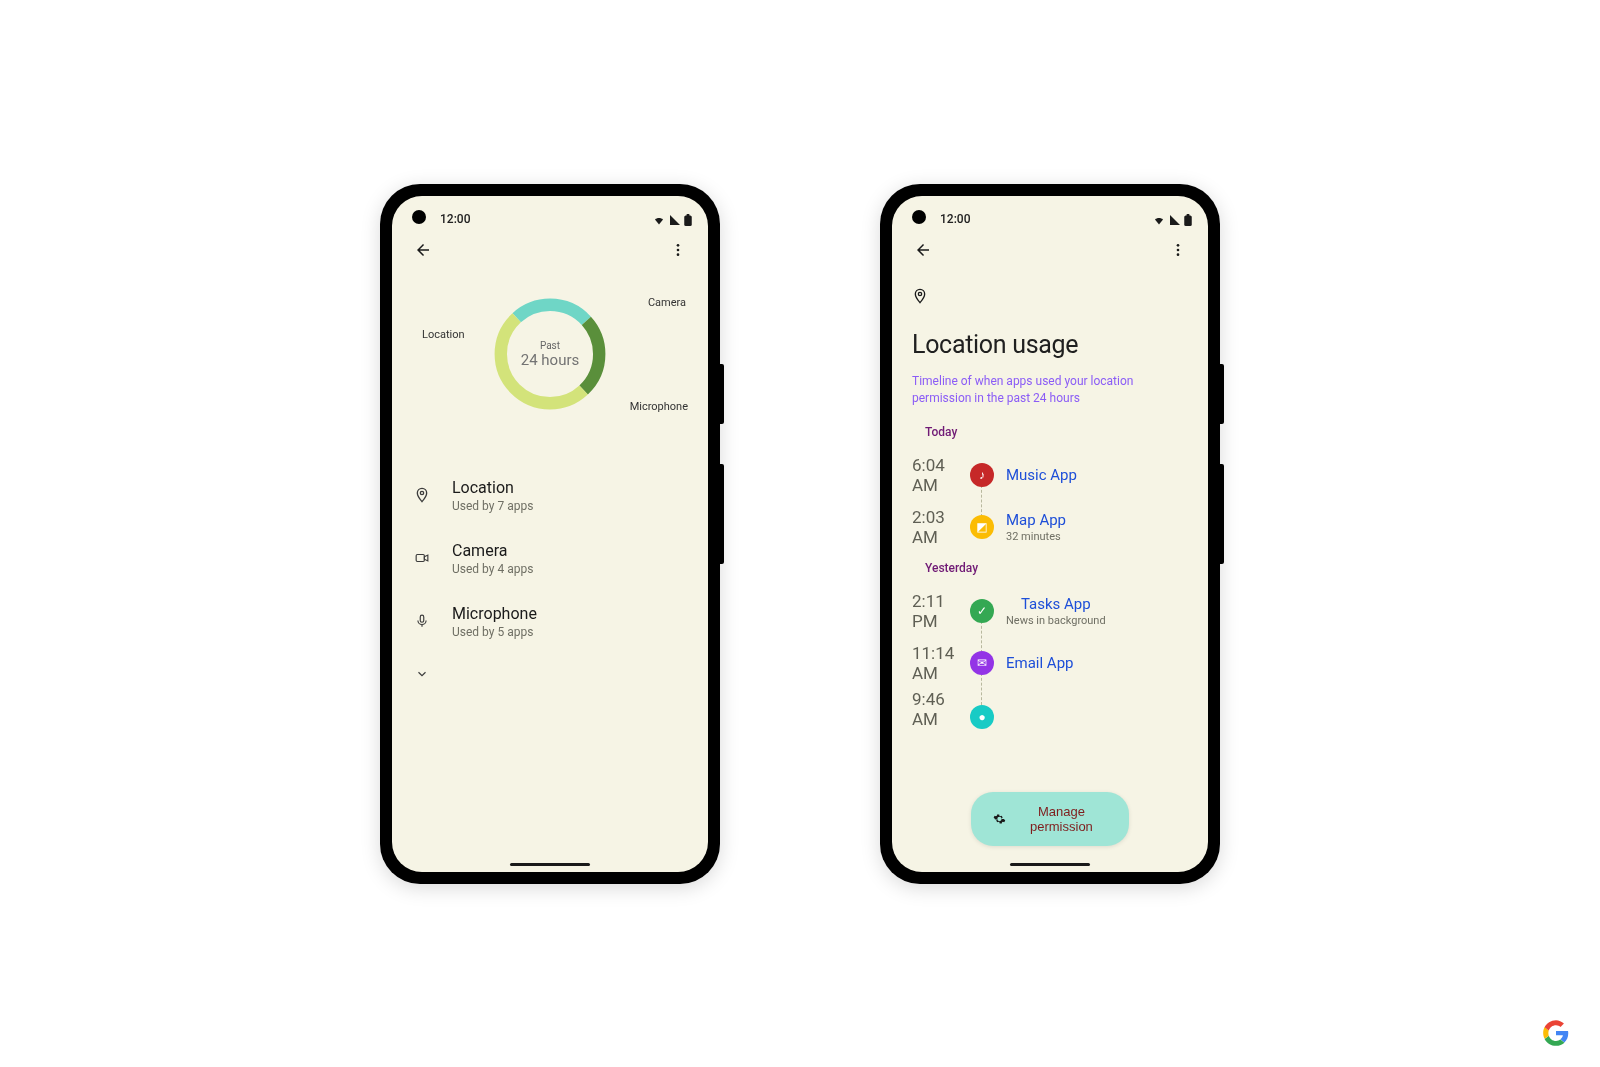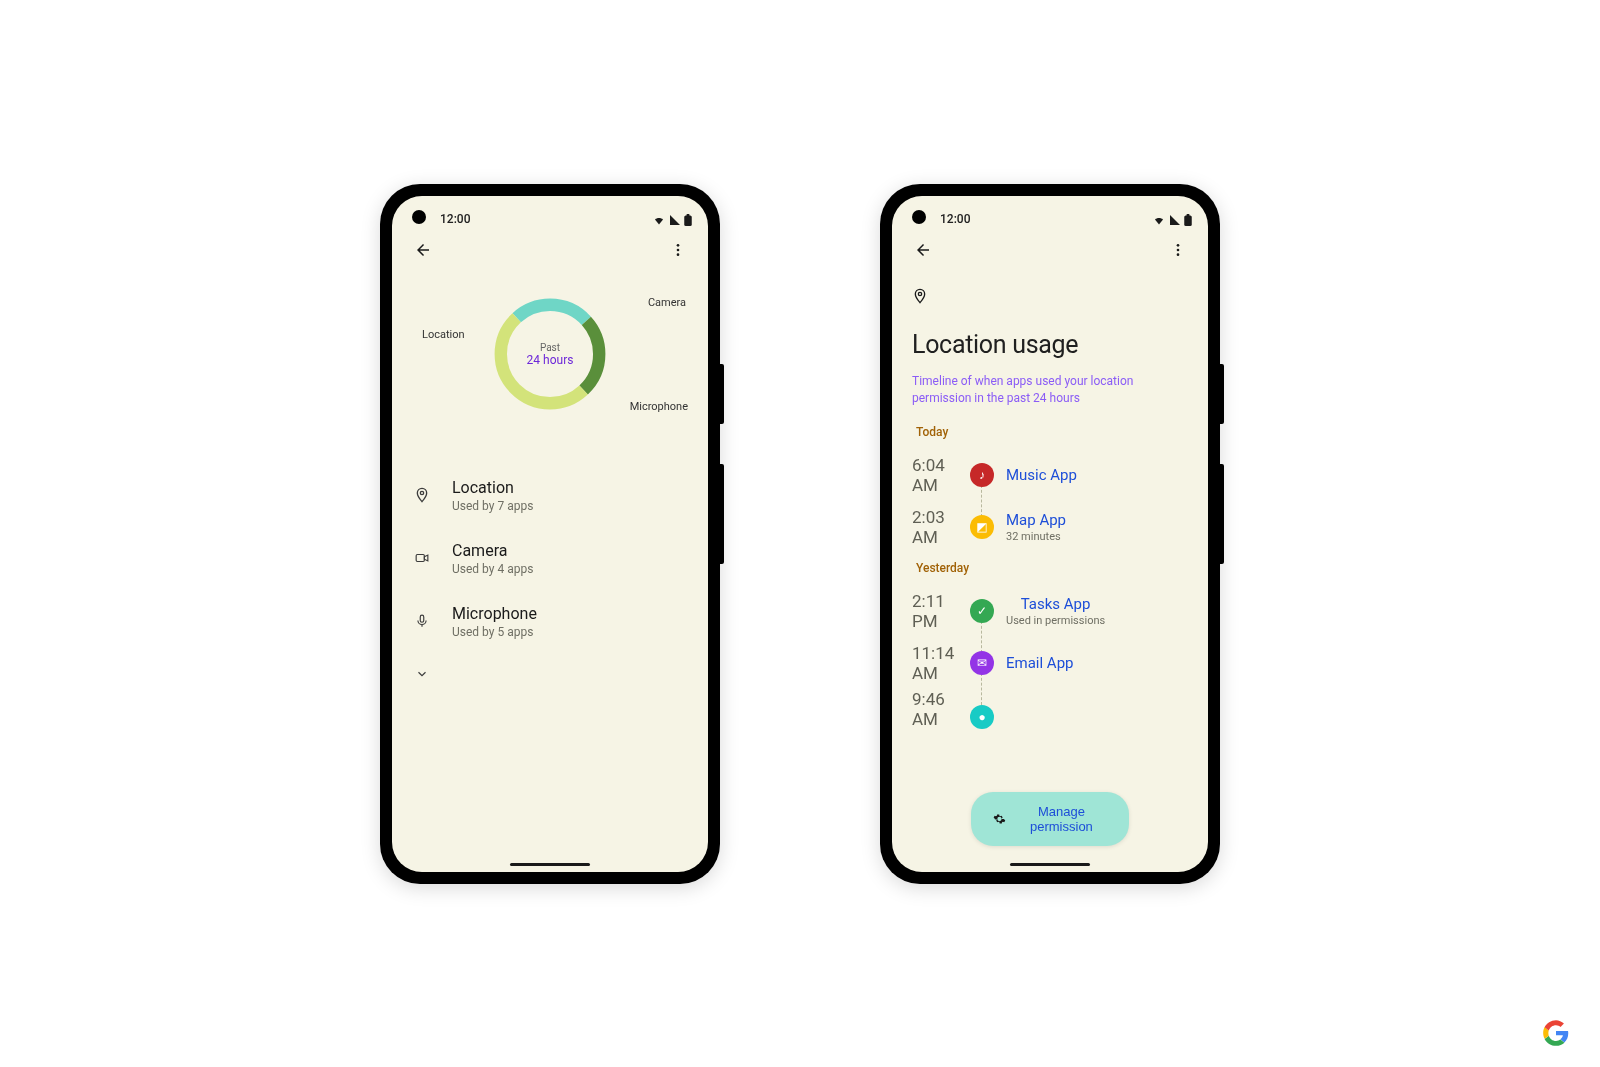--- a/index.html
+++ b/index.html
@@ -121,21 +121,21 @@
     align-items: center;
   }
   .donut-center {
     position: absolute;
     text-align: center;
     top: 50%;
     left: 50%;
     transform: translate(-50%, -50%);
   }
   .donut-center .l1 { font-size: 10px; color: #666; }
-  .donut-center .l2 { font-size: 12px; color: #6d28d9; }
+  .donut-center .l2 { font-size: 15px; color: #737373; }
   .donut-label {
     position: absolute;
     font-size: 11px;
     color: #333;
   }
   .donut-label.loc { left: 10px; top: 54px; }
   .donut-label.cam { right: 2px; top: 22px; }
   .donut-label.mic { right: 0px; top: 126px; }
 
   
@@ -152,21 +152,21 @@
     display: flex;
     justify-content: center;
     color: #3c3c3c;
   }
   .perm-text .title { font-size: 16px; color: #1a1a1a; }
   .perm-text .sub { font-size: 12px; color: #6f6f64; margin-top: 2px; }
 
   
   .loc-icon-top { margin: 12px 0 8px 0; }
   .subtitle { font-size: 12px; color: #8b5cf6; line-height: 1.45; margin: 6px 0 18px 0; }
-  .section-label { font-size: 12px; color: #a16207; font-weight: 500; margin: 8px 0 10px 4px; }
+  .section-label { font-size: 12px; color: #701a75; font-weight: 500; margin: 8px 0 10px 13px; }
 
   .timeline { position: relative; }
   .tl-row {
     display: flex;
     align-items: center;
     gap: 12px;
     position: relative;
     cursor: pointer;
     min-height: 52px;
   }
@@ -202,21 +202,21 @@
     transform: translateX(-50%);
     background: #9fe5d6;
     border: none;
     border-radius: 22px;
     padding: 12px 22px;
     display: flex;
     align-items: center;
     gap: 10px;
     font-size: 13px;
     font-weight: 500;
-    color: #1d4ed8;
+    color: #7f1d1d;
     cursor: pointer;
     box-shadow: 0 1px 4px rgba(0,0,0,0.1);
   }
 
   .google-logo {
     position: absolute;
     bottom: 20px;
     right: 30px;
     width: 28px;
     height: 28px;
@@ -402,21 +402,21 @@
       </div>
 
       <div class="section-label">Yesterday</div>
       <div class="timeline">
         <div class="tl-row">
           <div class="tl-line"></div>
           <span class="tl-time">2:11 PM</span>
           <span class="tl-icon" style=";background:#34a853">✓</span>
           <div class="tl-text">
             <div class="t1">Tasks App</div>
-            <div class="t2">Used in permissions</div>
+            <div class="t2">News in background</div>
           </div>
         </div>
         <div class="tl-row">
           <div class="tl-line"></div>
           <span class="tl-time">11:14 AM</span>
           <span class="tl-icon" style=";background:#9334e6">✉</span>
           <div class="tl-text">
             <div class="t1">Email App</div>
           </div>
         </div>

